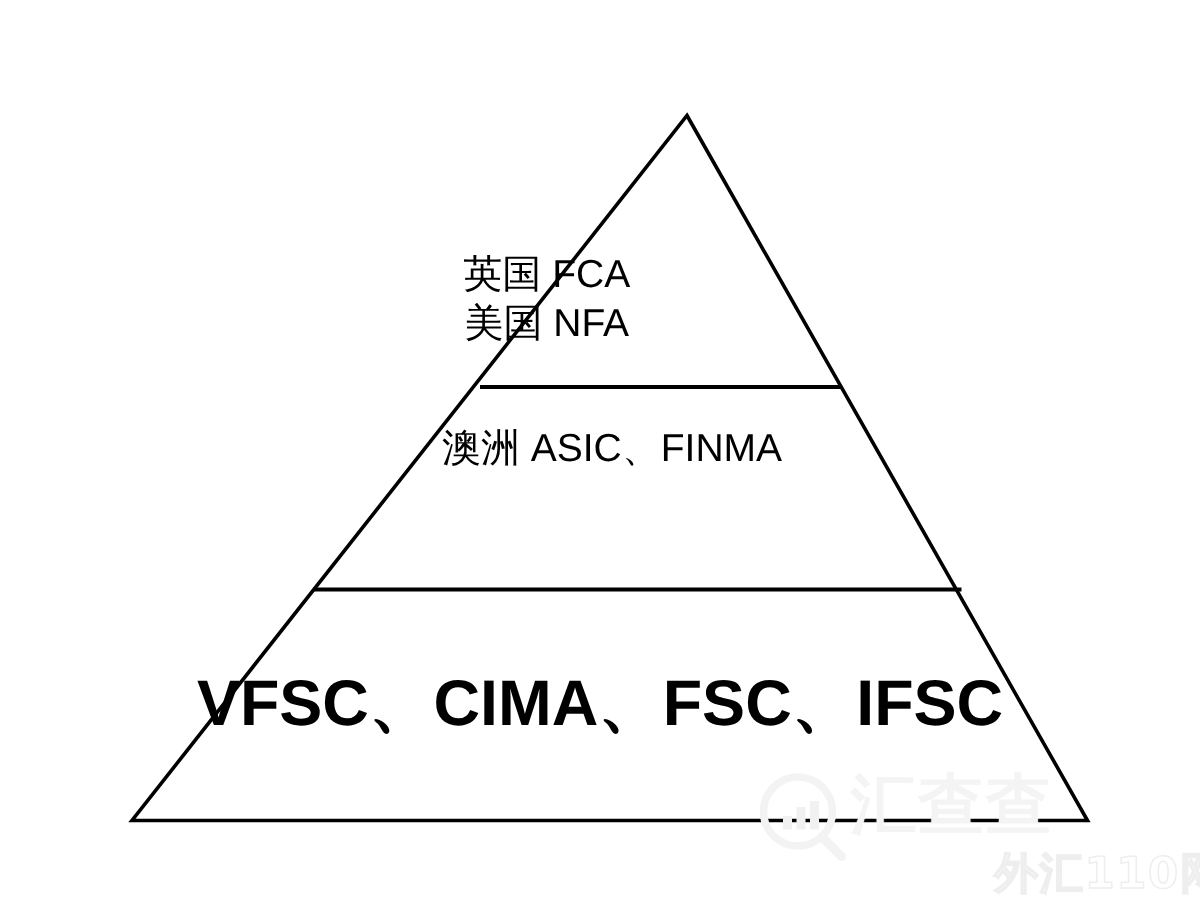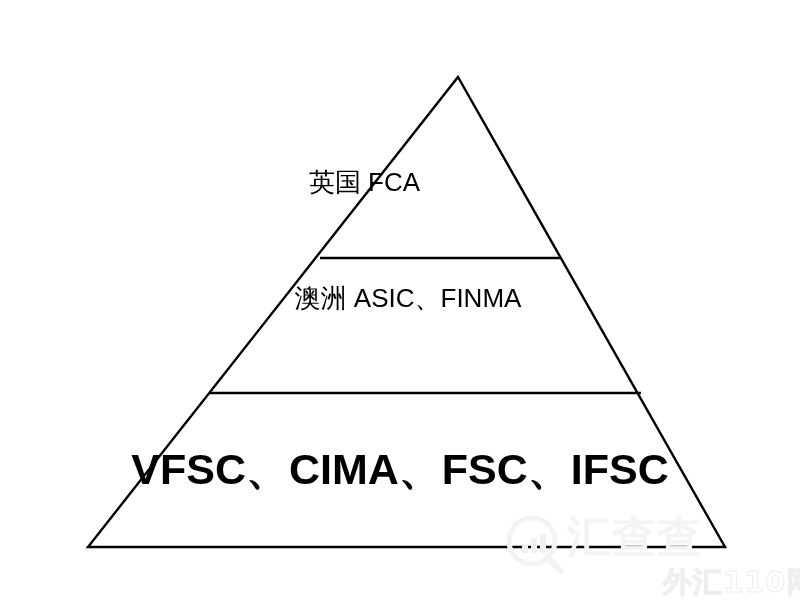--- a/index.html
+++ b/index.html
@@ -129,20 +129,21 @@
       <rect x="26" y="24" width="6" height="15" fill="#f1f1f1"></rect>
       <rect x="35" y="20" width="6" height="19" fill="#f1f1f1"></rect>
       <line x1="43" y1="44" x2="56" y2="57" stroke="#f3f3f3" stroke-width="6" stroke-linecap="round"></line>
     </svg>
     <div id="wm-brand">汇查查</div>
     <div id="wm-sub">外汇110网</div>
   </div>
 
   <div id="tier-top" class="tier">
     <span class="line line-1">英国 FCA</span>
+    <span class="line line-2">美国 NFA</span>
   </div>
 
   <div id="tier-mid" class="tier">
     <span class="line line-1">澳洲 ASIC、FINMA</span>
   </div>
 
   <div id="tier-bottom" class="tier">
     <span class="line line-1">VFSC、CIMA、FSC、IFSC</span>
   </div>
 

